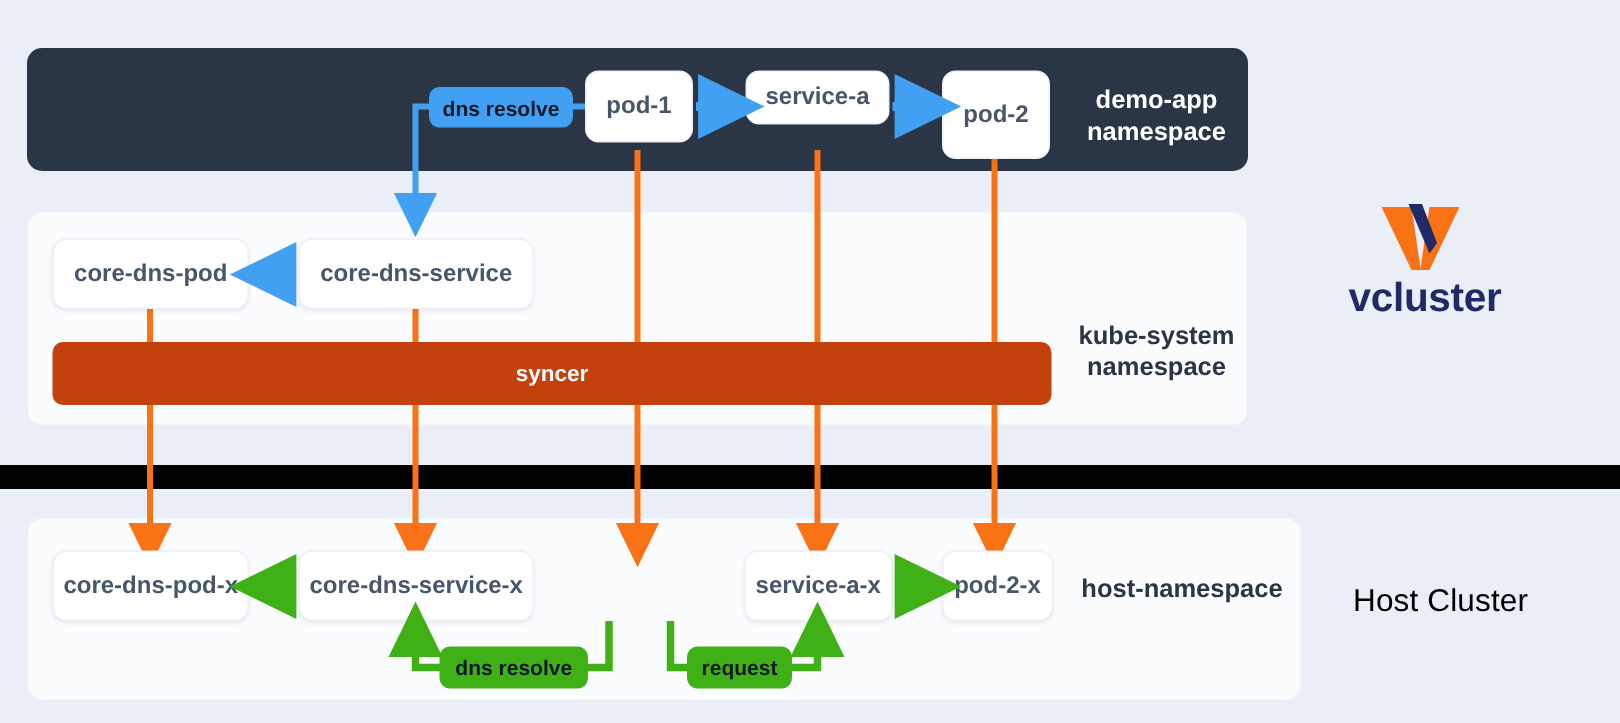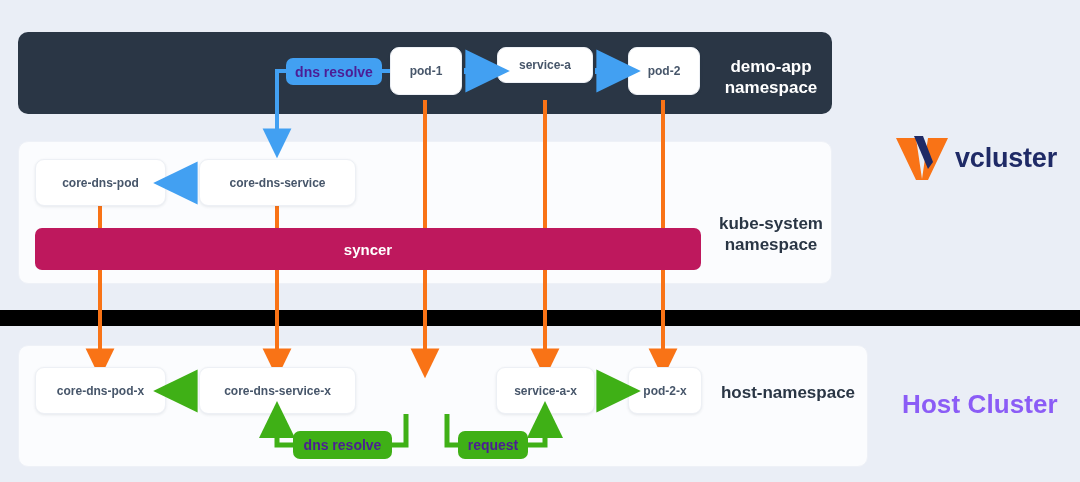--- a/index.html
+++ b/index.html
@@ -22,56 +22,56 @@
     font-size:17px;font-weight:700;white-space:pre-line;
   }
   .ns-label-dark{color:#ffffff;}
   .ns-label-light{color:#2a3645;}
 
   
   .node{
     position:absolute;box-sizing:border-box;
     background:#ffffff;border:1px solid #edf0f5;border-radius:9px;
     display:flex;align-items:center;justify-content:center;
-    color:#47566a;font-size:12px;font-weight:600;
+    color:#47566a;font-size:16px;font-weight:600;
     box-shadow:0 1px 3px rgba(40,55,75,.10);
     white-space:nowrap;z-index:6;
   }
 
   
   .badge{
     position:absolute;box-sizing:border-box;
     display:flex;align-items:center;justify-content:center;
-    border-radius:7px;color:#4c1d95;font-size:14px;font-weight:600;
+    border-radius:7px;color:#0f172a;font-size:14px;font-weight:600;
     white-space:nowrap;z-index:7;
   }
   .badge-blue{background:#42a0f2;}
   .badge-green{background:#3fb016;}
 
   
   .syncer{
-    position:absolute;box-sizing:border-box;background:#be185d;
+    position:absolute;box-sizing:border-box;background:#c2410c;
     border-radius:7px;display:flex;align-items:center;justify-content:center;
     color:#ffffff;font-size:15px;font-weight:600;z-index:6;
   }
 
   
   .divider{position:absolute;background:#000000;}
 
   
   svg.layer{position:absolute;left:0;top:0;width:1080px;height:482px;overflow:visible;}
   svg.under{z-index:2;}
   svg.over{z-index:8;}
 
   
   .host-cluster{
-    position:absolute;color:#8b5cf6;font-size:26px;font-weight:700;
+    position:absolute;color:#000000;font-size:21px;font-weight:400;
     letter-spacing:.1px;white-space:nowrap;
   }
-  .vc-wrap{position:absolute;display:flex;align-items:center;}
+  .vc-wrap{position:absolute;display:flex;align-items:center;flex-direction:column;}
   .vc-text{color:#1f2a66;font-size:27px;font-weight:700;letter-spacing:-.2px;margin-left:5px;}
 </style>
 </head>
 <body>
 
 <div id="stage">
 
   <svg class="layer under" viewBox="0 0 1080 482" xmlns="http://www.w3.org/2000/svg">
     <defs>
       <marker id="arw-orange" markerWidth="9" markerHeight="9" refX="4.2" refY="4.3" orient="auto" markerUnits="strokeWidth">
@@ -110,21 +110,21 @@
   </svg>
 
   <div class="panel panel-dark" style="left:18px;top:32px;width:814px;height:82px;"></div>
   <div class="ns-label ns-label-dark" style="left:712px;top:57px;width:118px;">demo-app
 namespace</div>
 
   <div class="badge badge-blue" style="left:286px;top:58px;width:96px;height:27px;">dns resolve</div>
 
   <div class="node" style="left:390px;top:47px;width:72px;height:48px;">pod-1</div>
   <div class="node" style="left:497px;top:47px;width:96px;height:36px;">service-a</div>
-  <div class="node" style="left:628px;top:47px;width:72px;height:48px;text-align:center;">pod-2</div>
+  <div class="node" style="left:628px;top:47px;width:72px;height:59px;text-align:center;">pod-2</div>
 
   <div class="panel panel-light" style="left:18px;top:141px;width:814px;height:143px;"></div>
   <div class="ns-label ns-label-light" style="left:708px;top:198px;width:126px;margin-top:16px;">kube-system
 namespace</div>
 
   <div class="node" style="left:35px;top:159px;width:131px;height:47px;">core-dns-pod</div>
   <div class="node" style="left:199px;top:159px;width:157px;height:47px;">core-dns-service</div>
 
   <div class="syncer" style="left:35px;top:228px;width:666px;height:42px;">syncer</div>
 

